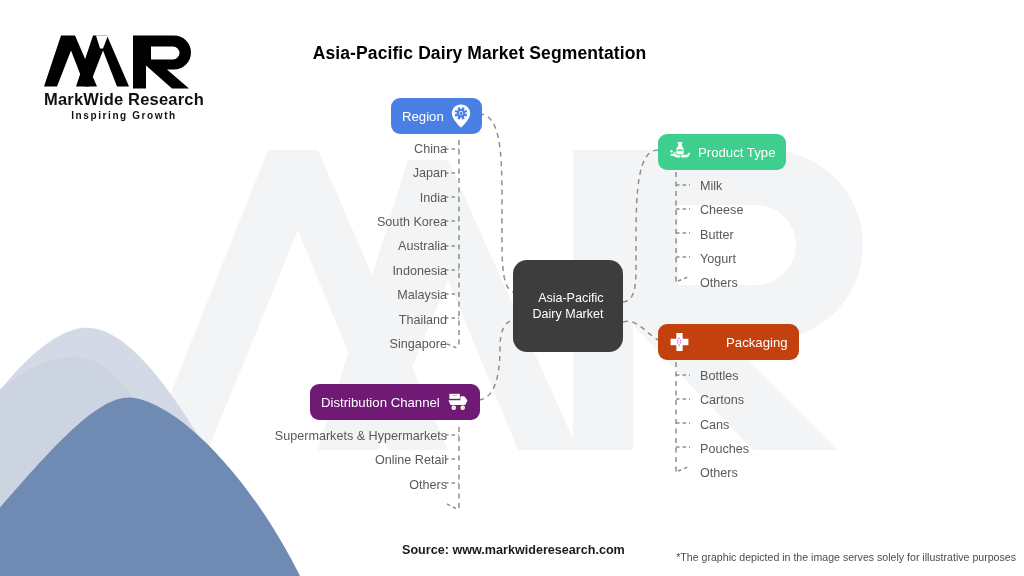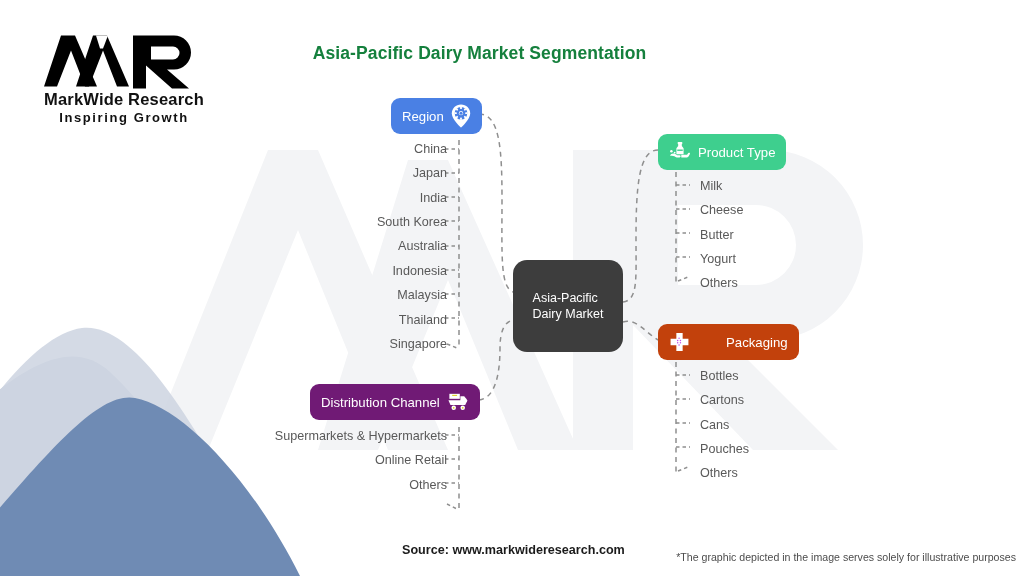--- a/index.html
+++ b/index.html
@@ -52,37 +52,37 @@
   #logo-mark { display: block; width: 160px; height: 56px; margin: 0 auto; }
   .logo-name {
     font-size: 16.5px;
     font-weight: bold;
     color: #111111;
     letter-spacing: 0.2px;
     line-height: 1.15;
     margin-top: 1px;
   }
   .logo-tagline {
-    font-size: 13px;
+    font-size: 10px;
     font-weight: bold;
     color: #111111;
     letter-spacing: 1.6px;
     line-height: 1.4;
   }
 
   
   #title {
     position: absolute;
     left: 0;
     top: 43px;
     width: 911px;
     text-align: center;
     font-size: 17.5px;
     font-weight: bold;
-    color: #15803d;
+    color: #000000;
     letter-spacing: 0.1px;
     z-index: 6;
   }
   #title span { position: relative; left: 24px; }
 
   
   #connectors {
     position: absolute;
     left: 0;
     top: 0;
@@ -98,21 +98,21 @@
     left: 513px;
     top: 260px;
     width: 110px;
     height: 92px;
     background: #3d3d3d;
     border-radius: 14px;
     z-index: 4;
     display: flex;
     align-items: center;
     justify-content: center;
-    text-align: left;
+    text-align: right;
   }
   #center-node-label {
     color: #ffffff;
     font-size: 12.5px;
     line-height: 1.32;
     padding: 0 6px;
   }
 
   
   .badge {

